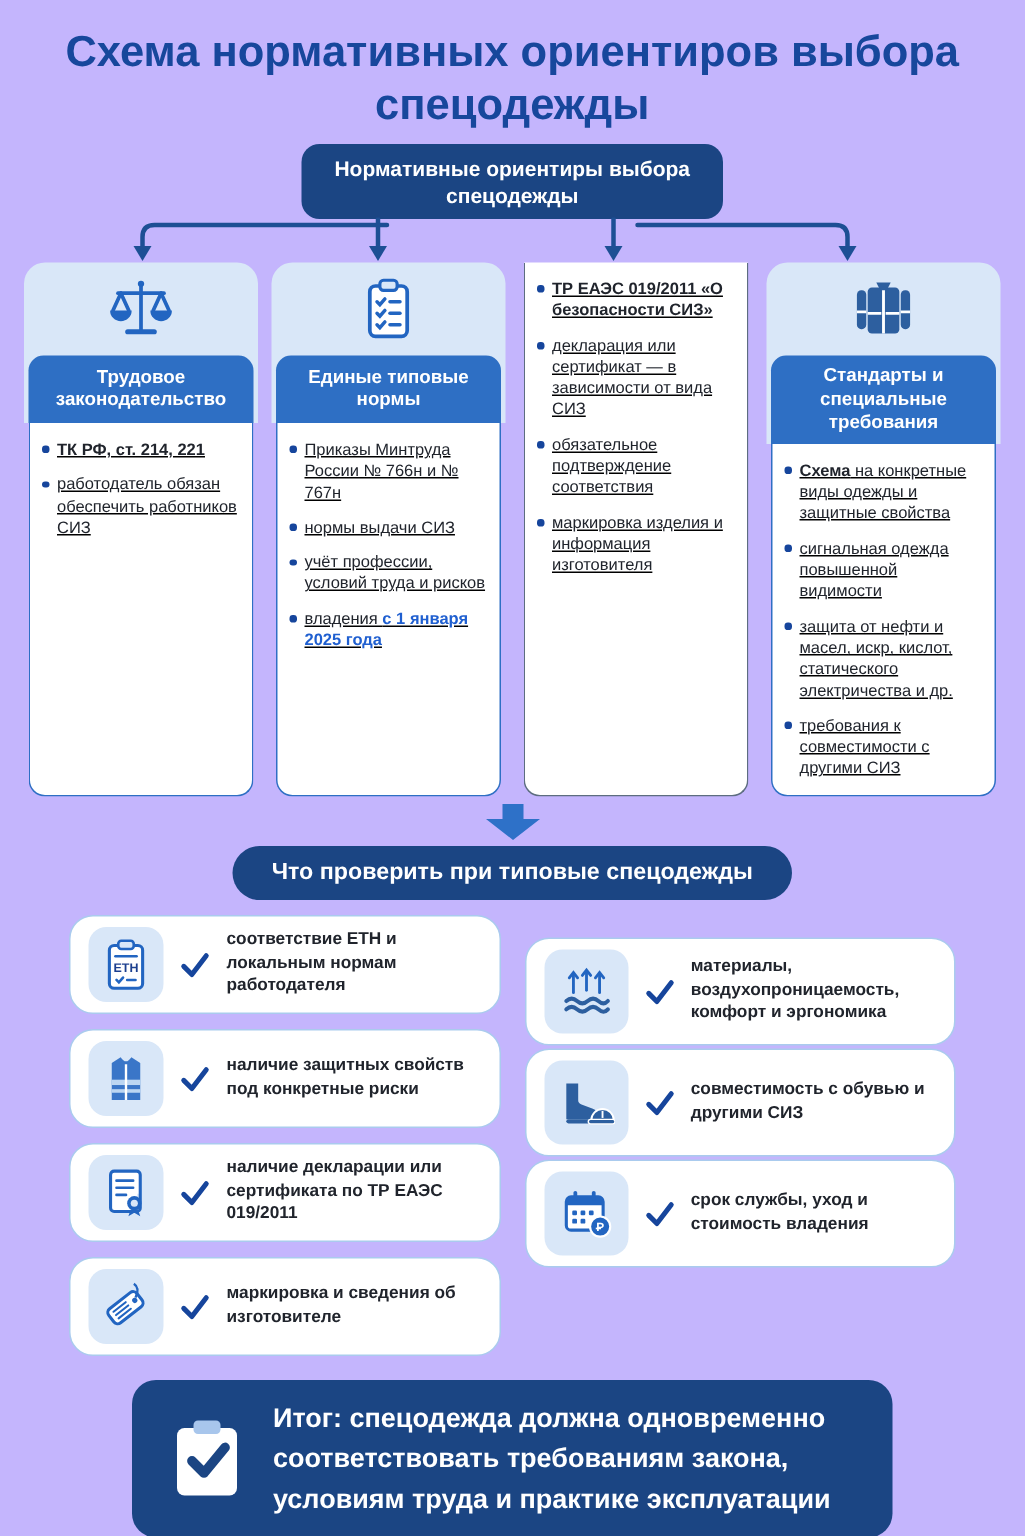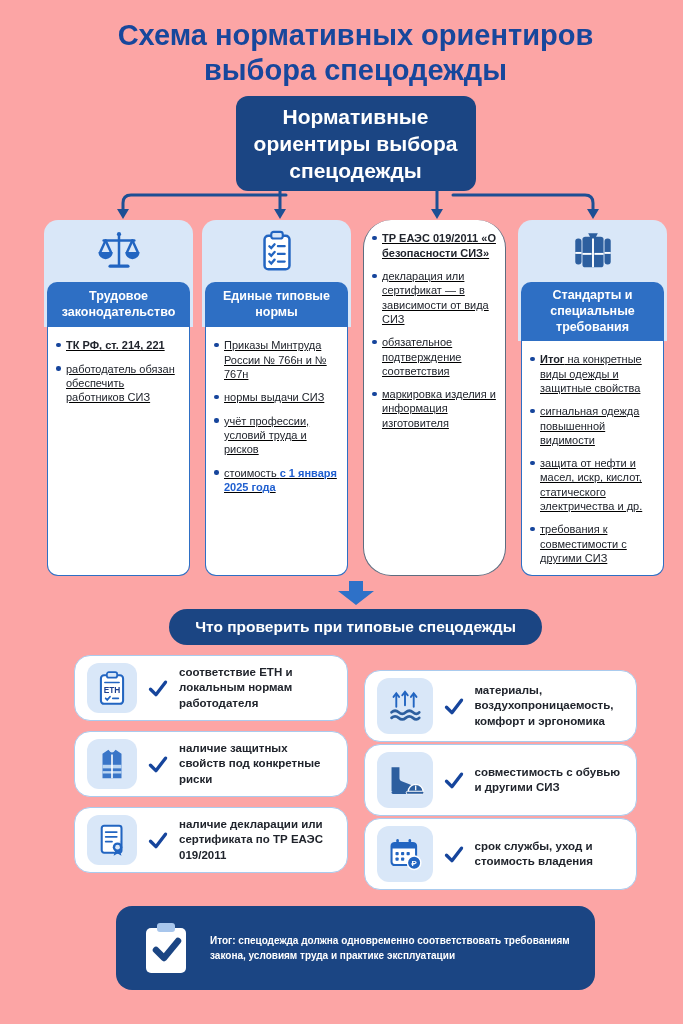--- a/index.html
+++ b/index.html
@@ -3,43 +3,43 @@
 <meta charset="utf-8">
 <style>
   :root{
     --navy:#1b4583; --blue:#2e6fc4; --title-blue:#17479c; --accent:#1f5fd0;
     --slate:#5d6d80; --light-blue:#d9e7f8; --light-slate:#e4e7eb;
     --card-border:#aacbee; --panel-gray:#eceef3; --check:#16459c; --text:#20242c;
     --line:#1d4f94;
   }
   *{box-sizing:border-box;margin:0;padding:0;}
   body{background:#fff;font-family:"Liberation Sans",sans-serif;}
-  .page{position:relative;width:683px;height:1024px;background:#fca5a5;overflow:hidden;padding-top:16px;padding-left:28px;}
+  .page{position:relative;width:683px;height:1024px;background:#c4b5fd;overflow:hidden;padding-top:16px;}
 
   
   .page-title{color:var(--title-blue);font-size:29px;line-height:1.2;font-weight:800;text-align:center;margin:2px 40px 8px;}
 
   
-  .flow-box{width:240px;margin:4px auto 0;background:var(--navy);color:#fff;border-radius:12px;
-    font-size:21px;font-weight:700;text-align:center;line-height:1.3;padding:7px 10px;}
+  .flow-box{width:281px;margin:4px auto 0;background:var(--navy);color:#fff;border-radius:12px;
+    font-size:14px;font-weight:700;text-align:center;line-height:1.3;padding:7px 10px;}
   .connectors{display:block;margin:-1px auto 0;}
 
   
   .columns{display:flex;gap:9px;margin:0 16px;align-items:stretch;}
   .column{flex:1;display:flex;flex-direction:column;}
   .col-top{background:var(--light-blue);border-radius:14px 14px 0 0;padding:0 3px;}
   .column.slate .col-top{background:var(--light-slate);}
   .icon-area{height:62px;display:flex;align-items:center;justify-content:center;}
   .icon-area svg{width:46px;height:46px;}
   .col-head{background:var(--blue);color:#fff;font-weight:700;font-size:12.5px;line-height:1.25;text-align:center;
     min-height:45px;display:flex;align-items:center;justify-content:center;border-radius:10px 10px 0 0;padding:6px 5px;}
   .column.slate .col-head{background:var(--slate);}
   .col-body{margin:0 3px;background:#fff;border:1.6px solid var(--blue);border-top:none;
     border-radius:0 0 11px 11px;padding:11px 7px 10px 7px;flex:1;}
-  .column.slate .col-body{border-color:var(--slate);border-radius:28px;}
+  .column.slate .col-body{border-color:var(--slate);}
   ul.bullets{list-style:none;display:flex;flex-direction:column;gap:9px;text-decoration:underline;}
   ul.bullets li{position:relative;padding-left:11px;font-size:11px;line-height:1.3;color:var(--text);font-weight:500;}
   ul.bullets li::before{content:"";position:absolute;left:1px;top:4.5px;width:4.5px;height:4.5px;border-radius:50%;background:var(--check);}
   .b{font-weight:700;}
   .accent{color:var(--accent);font-weight:700;}
 
   
   .big-arrow{display:block;margin:5px auto 4px;}
   .check-pill{width:fit-content;margin:0 auto;background:var(--navy);color:#fff;font-size:15.5px;font-weight:700;
     padding:9px 26px;border-radius:18px;}
@@ -54,21 +54,21 @@
   .cl-tile{flex:0 0 50px;height:50px;background:var(--light-blue);border-radius:12px;display:flex;align-items:center;justify-content:center;}
   .cl-col.right .cl-tile{flex-basis:56px;height:56px;}
   .cl-tile svg{width:38px;height:38px;}
   .cl-check{flex:0 0 20px;height:20px;}
   .cl-text{font-size:11.5px;font-weight:600;line-height:1.35;color:var(--text);}
 
   
   .result{display:flex;align-items:center;gap:18px;margin:16px 88px 0;background:var(--navy);
     border-radius:16px;padding:12px 24px;min-height:84px;}
   .result svg{flex:0 0 52px;height:56px;}
-  .result-text{color:#fff;font-size:10px;font-weight:700;line-height:1.5;}
+  .result-text{color:#fff;font-size:18px;font-weight:700;line-height:1.5;}
 </style>
 </head>
 <body>
 
 <svg width="0" height="0" style="position:absolute" aria-hidden="true">
   <defs>
     <symbol id="scales-icon" viewBox="0 0 48 48">
       <g fill="none" stroke="#2265c1" stroke-width="2.6" stroke-linecap="round">
         <line x1="24" y1="8" x2="24" y2="38"></line>
           <line x1="8" y1="13" x2="40" y2="13"></line>
@@ -261,21 +261,21 @@
               <use href="#clipboard-checklist-icon"></use>
             </svg>
           </div>
           <div class="col-head">Единые типовые нормы</div>
         </div>
         <div class="col-body">
           <ul class="bullets">
             <li><span>Приказы Минтруда России № 766н и № 767н</span></li>
             <li><span>нормы выдачи СИЗ</span></li>
             <li><span>учёт профессии, условий труда и рисков</span></li>
-            <li><span>стоимость </span><span class="b accent">с 1 января 2025 года</span></li>
+            <li><span>владения </span><span class="b accent">с 1 января 2025 года</span></li>
           </ul>
         </div>
       </div>
       <div class="column slate">
         <div class="col-body">
           <ul class="bullets">
             <li><span class="b ">ТР ЕАЭС 019/2011 «О безопасности СИЗ»</span></li>
             <li><span>декларация или сертификат — в зависимости от вида СИЗ</span></li>
             <li><span>обязательное подтверждение соответствия</span></li>
             <li><span>маркировка изделия и информация изготовителя</span></li>
@@ -286,21 +286,21 @@
         <div class="col-top">
           <div class="icon-area">
             <svg>
               <use href="#jacket-icon"></use>
             </svg>
           </div>
           <div class="col-head">Стандарты и специальные требования</div>
         </div>
         <div class="col-body">
           <ul class="bullets">
-            <li><span class="b ">Итог</span><span> на конкретные виды одежды и защитные свойства</span></li>
+            <li><span class="b ">Схема</span><span> на конкретные виды одежды и защитные свойства</span></li>
             <li><span>сигнальная одежда повышенной видимости</span></li>
             <li><span>защита от нефти и масел, искр, кислот, статического электричества и др.</span></li>
             <li><span>требования к совместимости с другими СИЗ</span></li>
           </ul>
         </div>
       </div>
     </div>
 
   <svg class="big-arrow" width="36" height="24" viewBox="0 0 36 24">
     <path d="M11 0 H25 V10 H36 L18 24 L0 10 H11 Z" fill="#2e71c8"></path>
@@ -335,20 +335,31 @@
         <div class="cl-item">
           <div class="cl-tile">
             <svg>
               <use href="#certificate-icon"></use>
             </svg>
           </div>
           <svg class="cl-check">
             <use href="#check-icon"></use>
           </svg>
           <div class="cl-text">наличие декларации или сертификата по ТР ЕАЭС 019/2011</div>
+        </div>
+        <div class="cl-item">
+          <div class="cl-tile">
+            <svg>
+              <use href="#tag-icon"></use>
+            </svg>
+          </div>
+          <svg class="cl-check">
+            <use href="#check-icon"></use>
+          </svg>
+          <div class="cl-text">маркировка и сведения об изготовителе</div>
         </div>
       </div>
     <div class="cl-col right" id="cl-right">
         <div class="cl-item">
           <div class="cl-tile">
             <svg>
               <use href="#breathability-icon"></use>
             </svg>
           </div>
           <svg class="cl-check">

